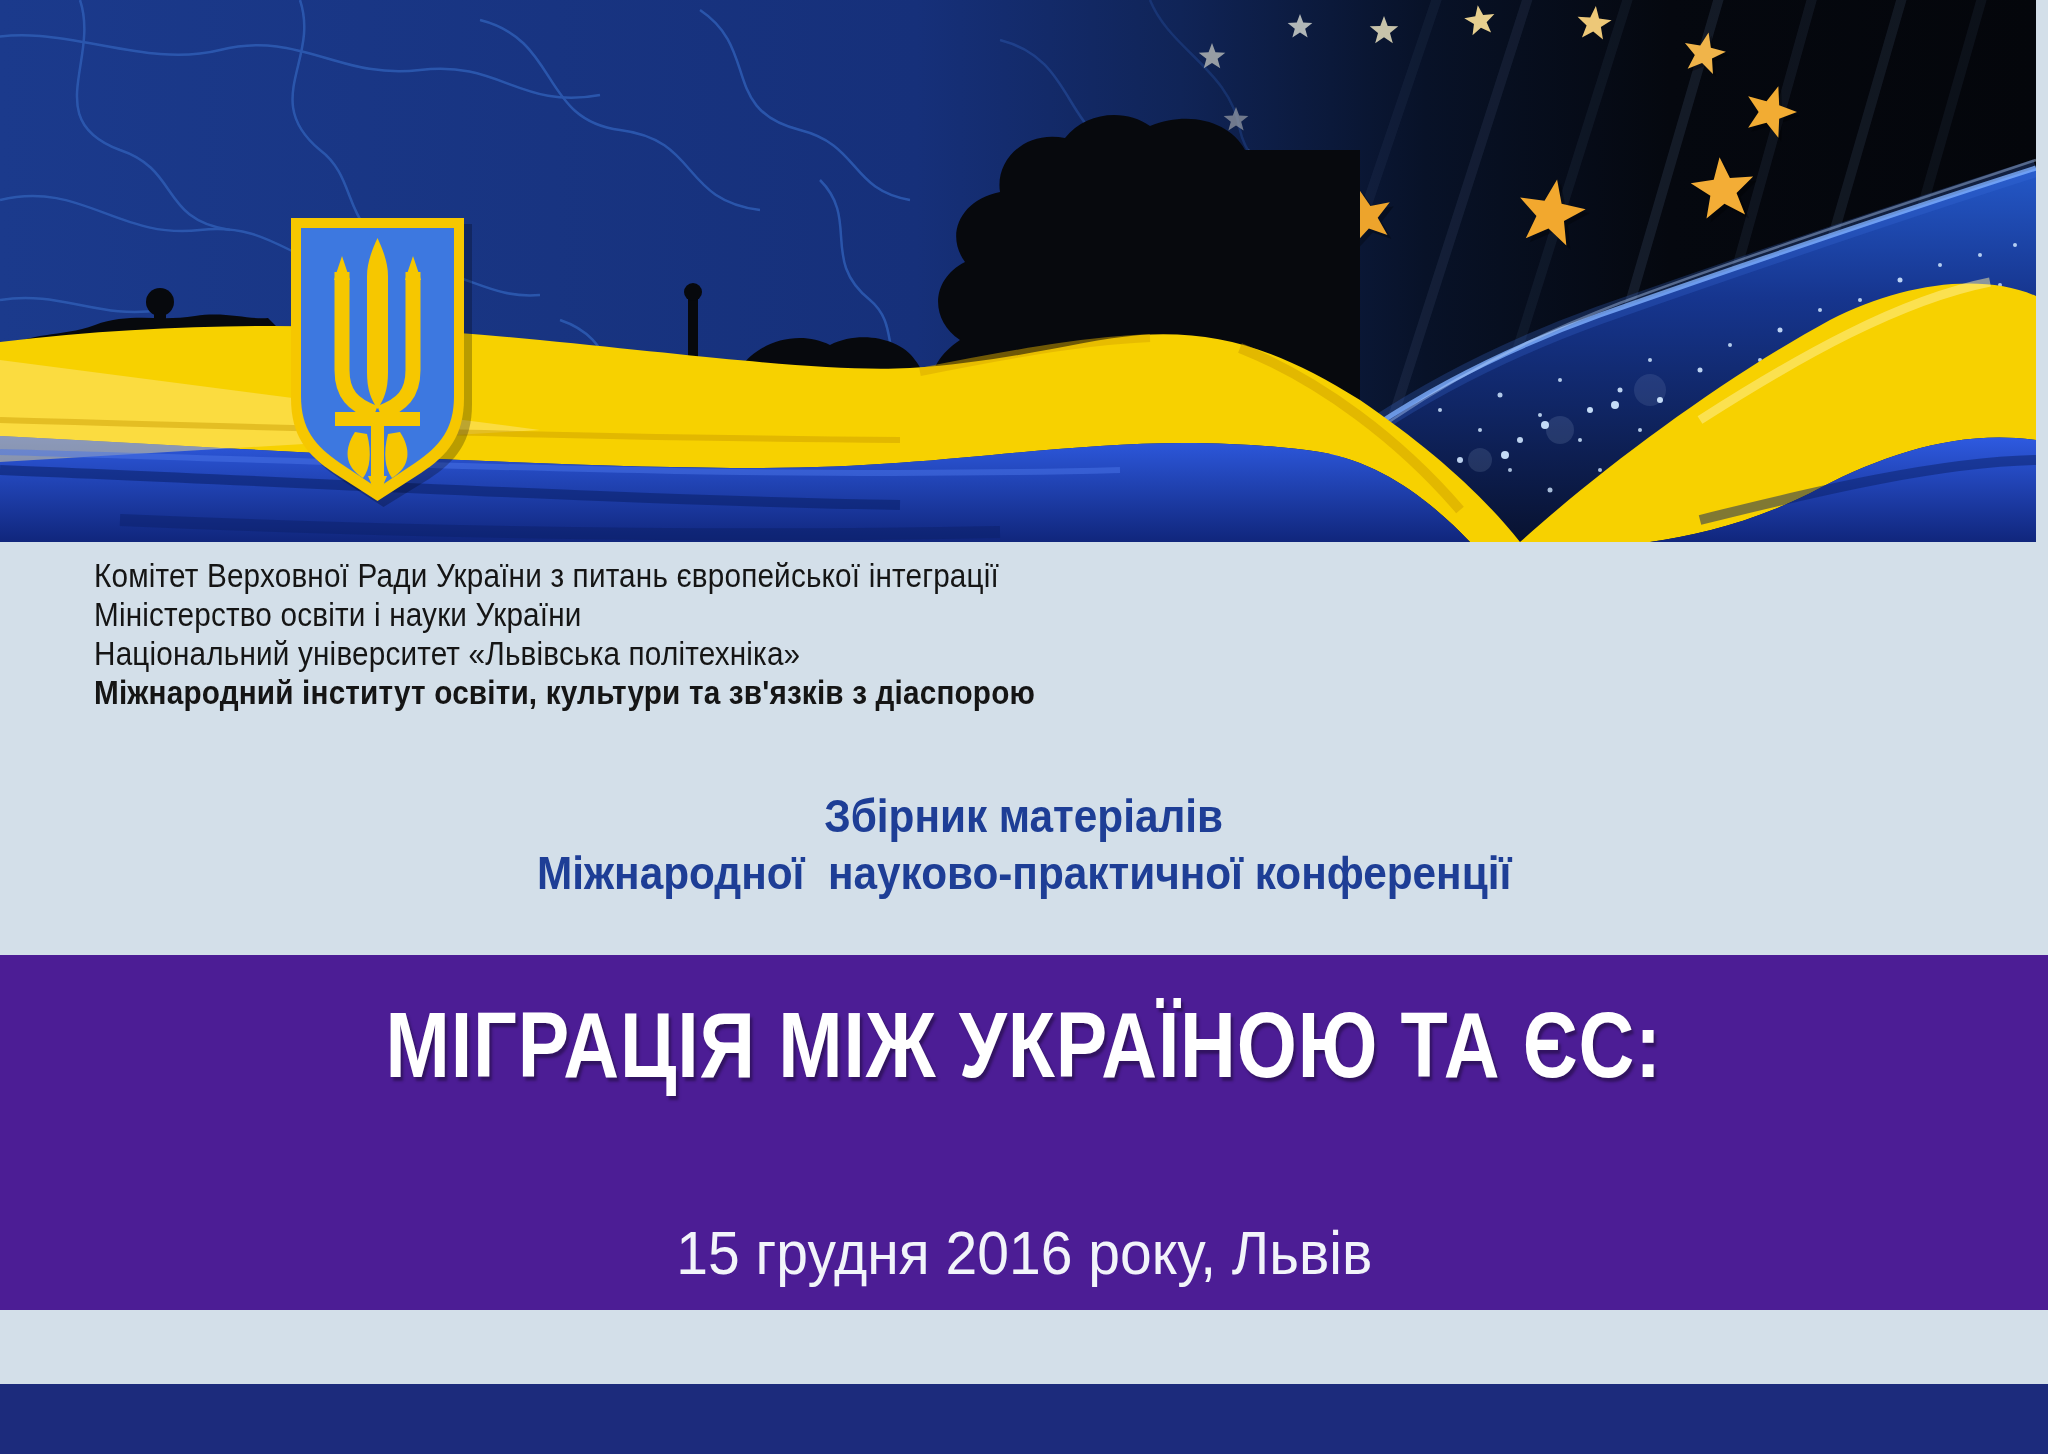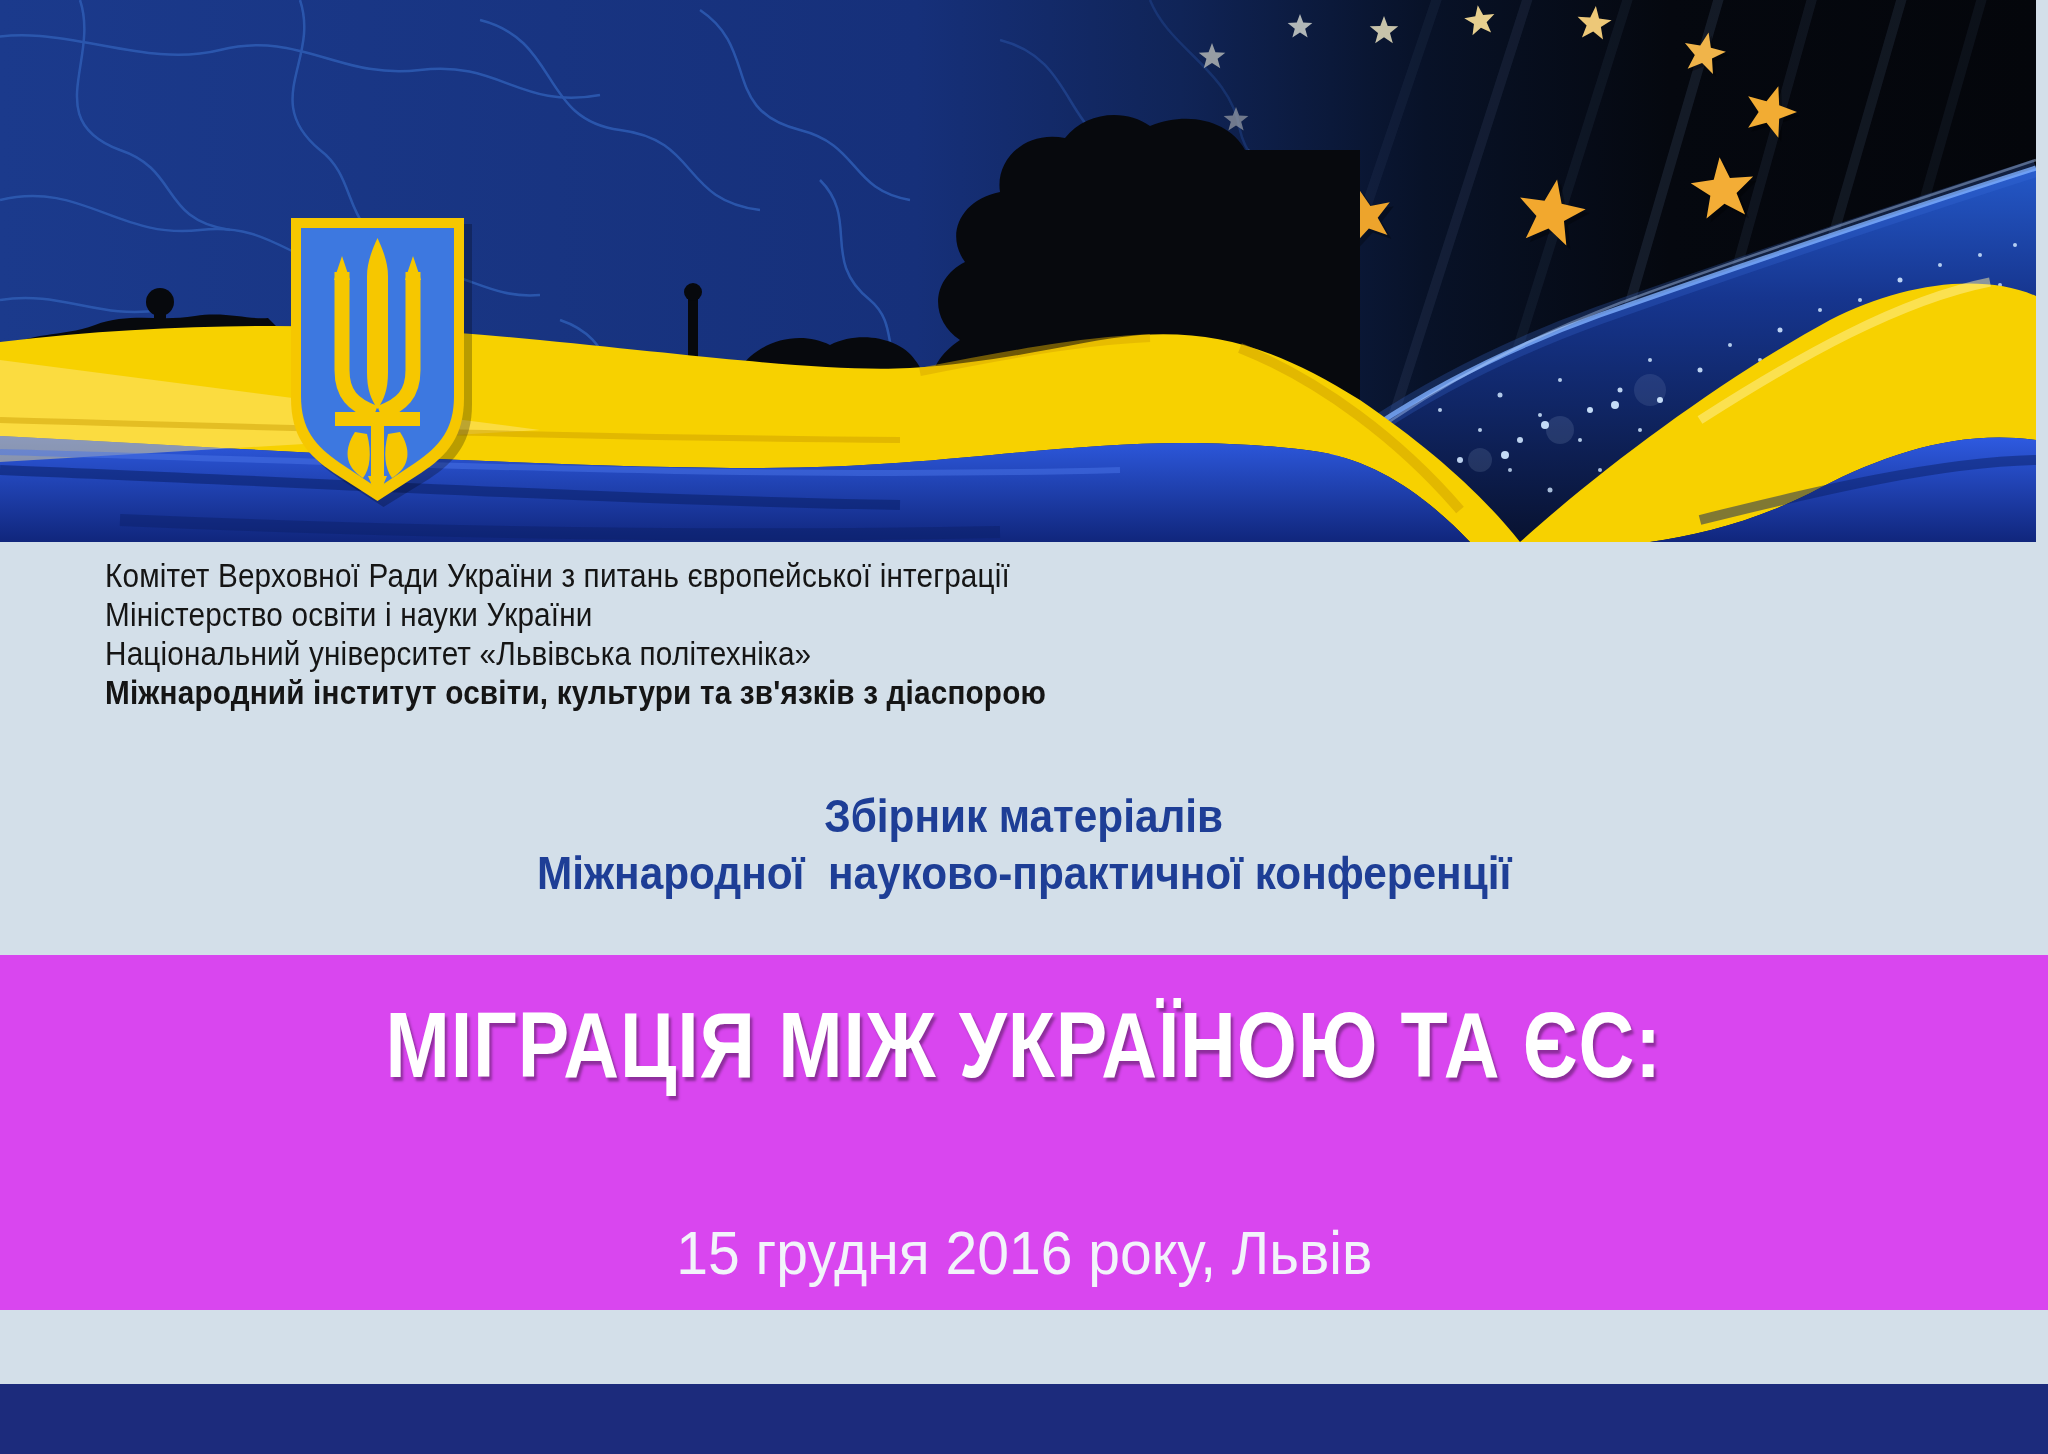--- a/index.html
+++ b/index.html
@@ -4,35 +4,35 @@
 <style>
   html,body{margin:0;padding:0;background:#8a8f96;}
   #page{
     position:relative;width:2048px;height:1454px;overflow:hidden;
     background:#d3dfe9;font-family:"Liberation Sans",sans-serif;
   }
   
   #banner{position:absolute;left:0;top:0;width:2036px;height:542px;}
   #banner svg{display:block;width:100%;height:100%;}
   
-  .org-block{position:absolute;left:105px;top:556px;}
+  .org-block{position:absolute;left:94px;top:556px;}
   .org-line{
     display:block;font-size:33px;line-height:39px;color:#151515;
     transform:scaleX(.9);transform-origin:0 50%;white-space:nowrap;letter-spacing:.2px;
   }
   .org-line.bold{font-weight:700;}
   
   .subtitle-block{position:absolute;left:0;top:787px;width:2048px;text-align:center;color:#1e3e96;}
   .subtitle-line{
     display:block;font-size:47px;line-height:57px;font-weight:700;white-space:pre-wrap;
   }
   .subtitle-line span{display:inline-block;transform:scaleX(.9);transform-origin:50% 50%;white-space:pre;}
   
   .title-band{
-    position:absolute;left:0;top:955px;width:2048px;height:355px;background:#d946ef;
+    position:absolute;left:0;top:955px;width:2048px;height:355px;background:#4c1d95;
   }
   .main-title{position:absolute;left:0;top:35px;width:100%;text-align:center;color:#ffffff;}
   .title-line{display:block;font-size:92px;line-height:110px;font-weight:700;white-space:nowrap;}
   .title-line span{
     display:inline-block;transform:scaleX(.84);transform-origin:50% 50%;
     text-shadow:3px 4px 3px rgba(0,0,0,.35);letter-spacing:1px;
   }
   .date-line{
     position:absolute;left:0;top:267px;width:100%;text-align:center;color:#f2f4fa;
     font-size:62px;line-height:62px;white-space:nowrap;

